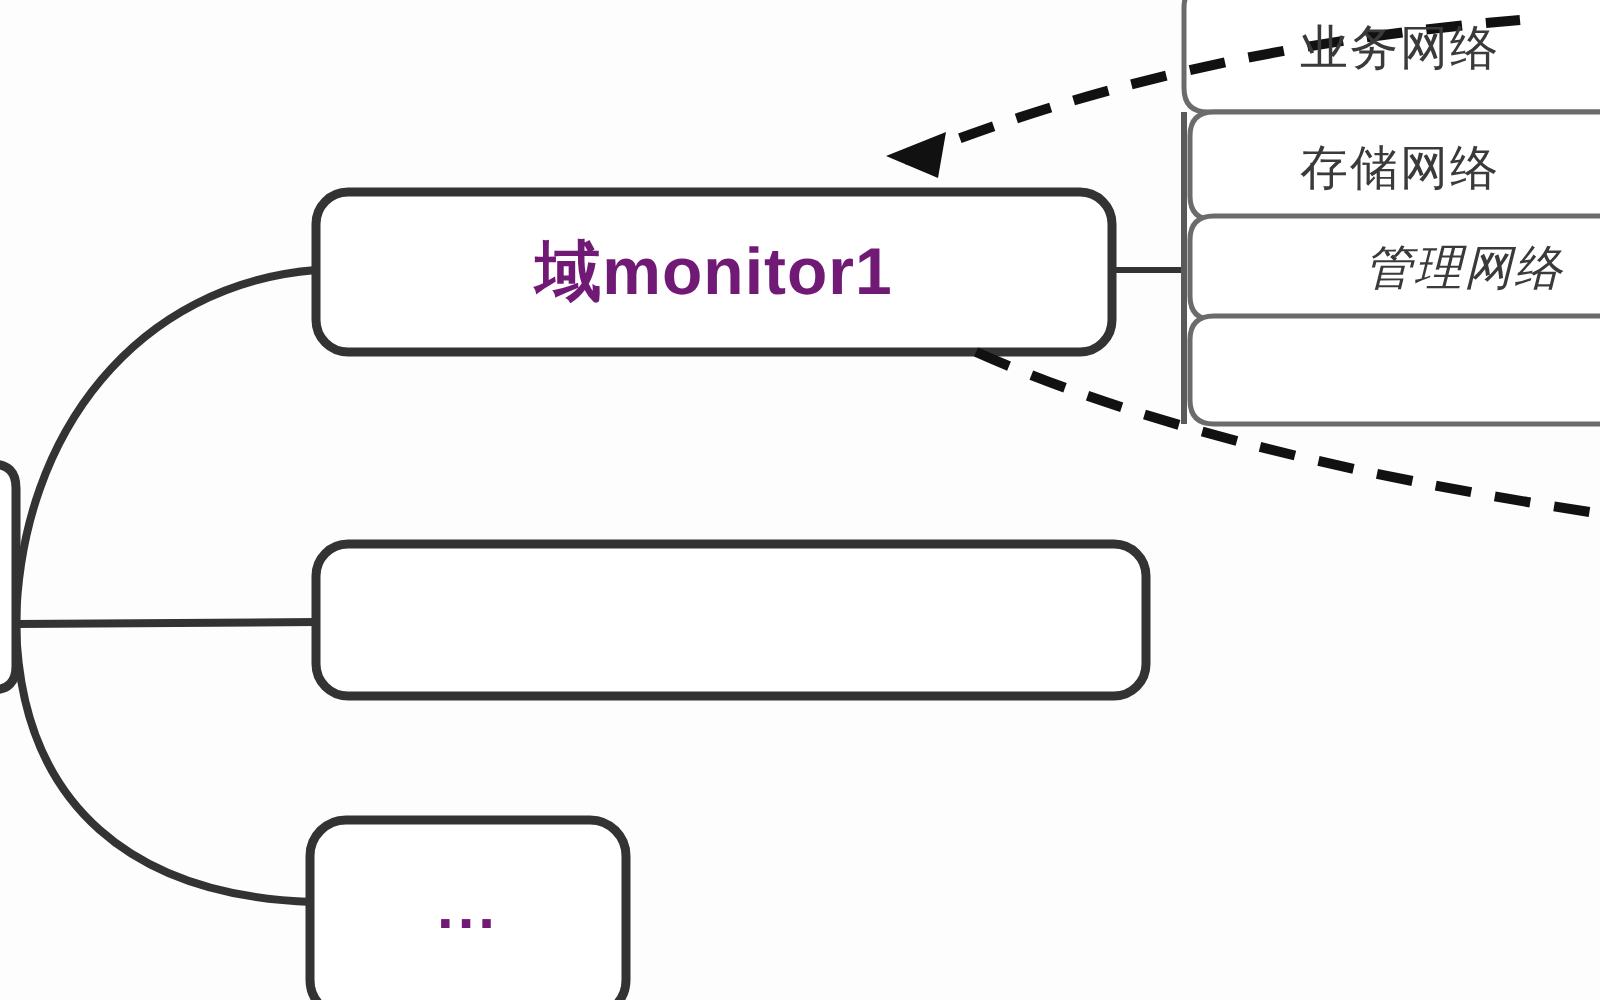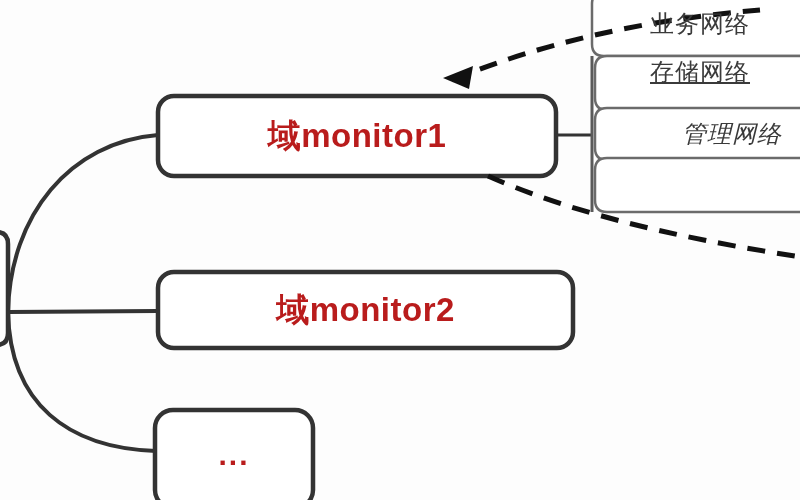--- a/index.html
+++ b/index.html
@@ -22,21 +22,21 @@
     width: 800px;
     height: 500px;
     overflow: visible;
   }
   .node-label {
     position: absolute;
     display: flex;
     align-items: center;
     justify-content: center;
     box-sizing: border-box;
-    color: #b91c1c;
+    color: #701a75;
     white-space: nowrap;
     pointer-events: none;
   }
   .monitor-label {
     font-size: 33px;
     font-weight: bold;
     letter-spacing: 0.5px;
   }
   .dots-label {
     font-size: 30px;
@@ -77,24 +77,23 @@
     <path d="M 607 158 L 840 158 L 840 212 L 607 212 Q 595 212 595 200 L 595 170 Q 595 158 607 158 Z" fill="#ffffff" stroke="#6b6b6b" stroke-width="2.5" stroke-linejoin="round"></path>
 
     <path d="M 452 80 C 540 44 640 20 760 10" fill="none" stroke="#111111" stroke-width="5" stroke-dasharray="18 12" stroke-linecap="butt"></path>
     <polygon points="443,78 473,66 469,89" fill="#111111"></polygon>
 
     <path d="M 488 176 C 560 208 660 236 808 258" fill="none" stroke="#111111" stroke-width="5" stroke-dasharray="18 12" stroke-linecap="butt"></path>
   </svg>
 
   <div class="node-label monitor-label" style="left:158px; top:96px; width:398px; height:80px;">域monitor1</div>
 
-  <div class="node-label monitor-label" style="left:158px; top:272px; width:415px; height:76px;">域monitor2</div>
 
   <div class="node-label dots-label" style="left:155px; top:410px; width:158px; height:90px;">...</div>
 
   <div class="node-label net-label" style="left:600px; top:-8px; width:200px; height:64px;">业务网络</div>
 
-  <div class="node-label net-label" style="left:600px; top:40px; width:200px; height:64px;text-decoration:underline;">存储网络</div>
+  <div class="node-label net-label" style="left:600px; top:52px; width:200px; height:64px;">存储网络</div>
 
   <div class="node-label net-label" style="left:632px; top:108px; width:200px; height:52px;font-style:italic;">管理网络</div>
 
 
 </div>
 
 </body></html>

